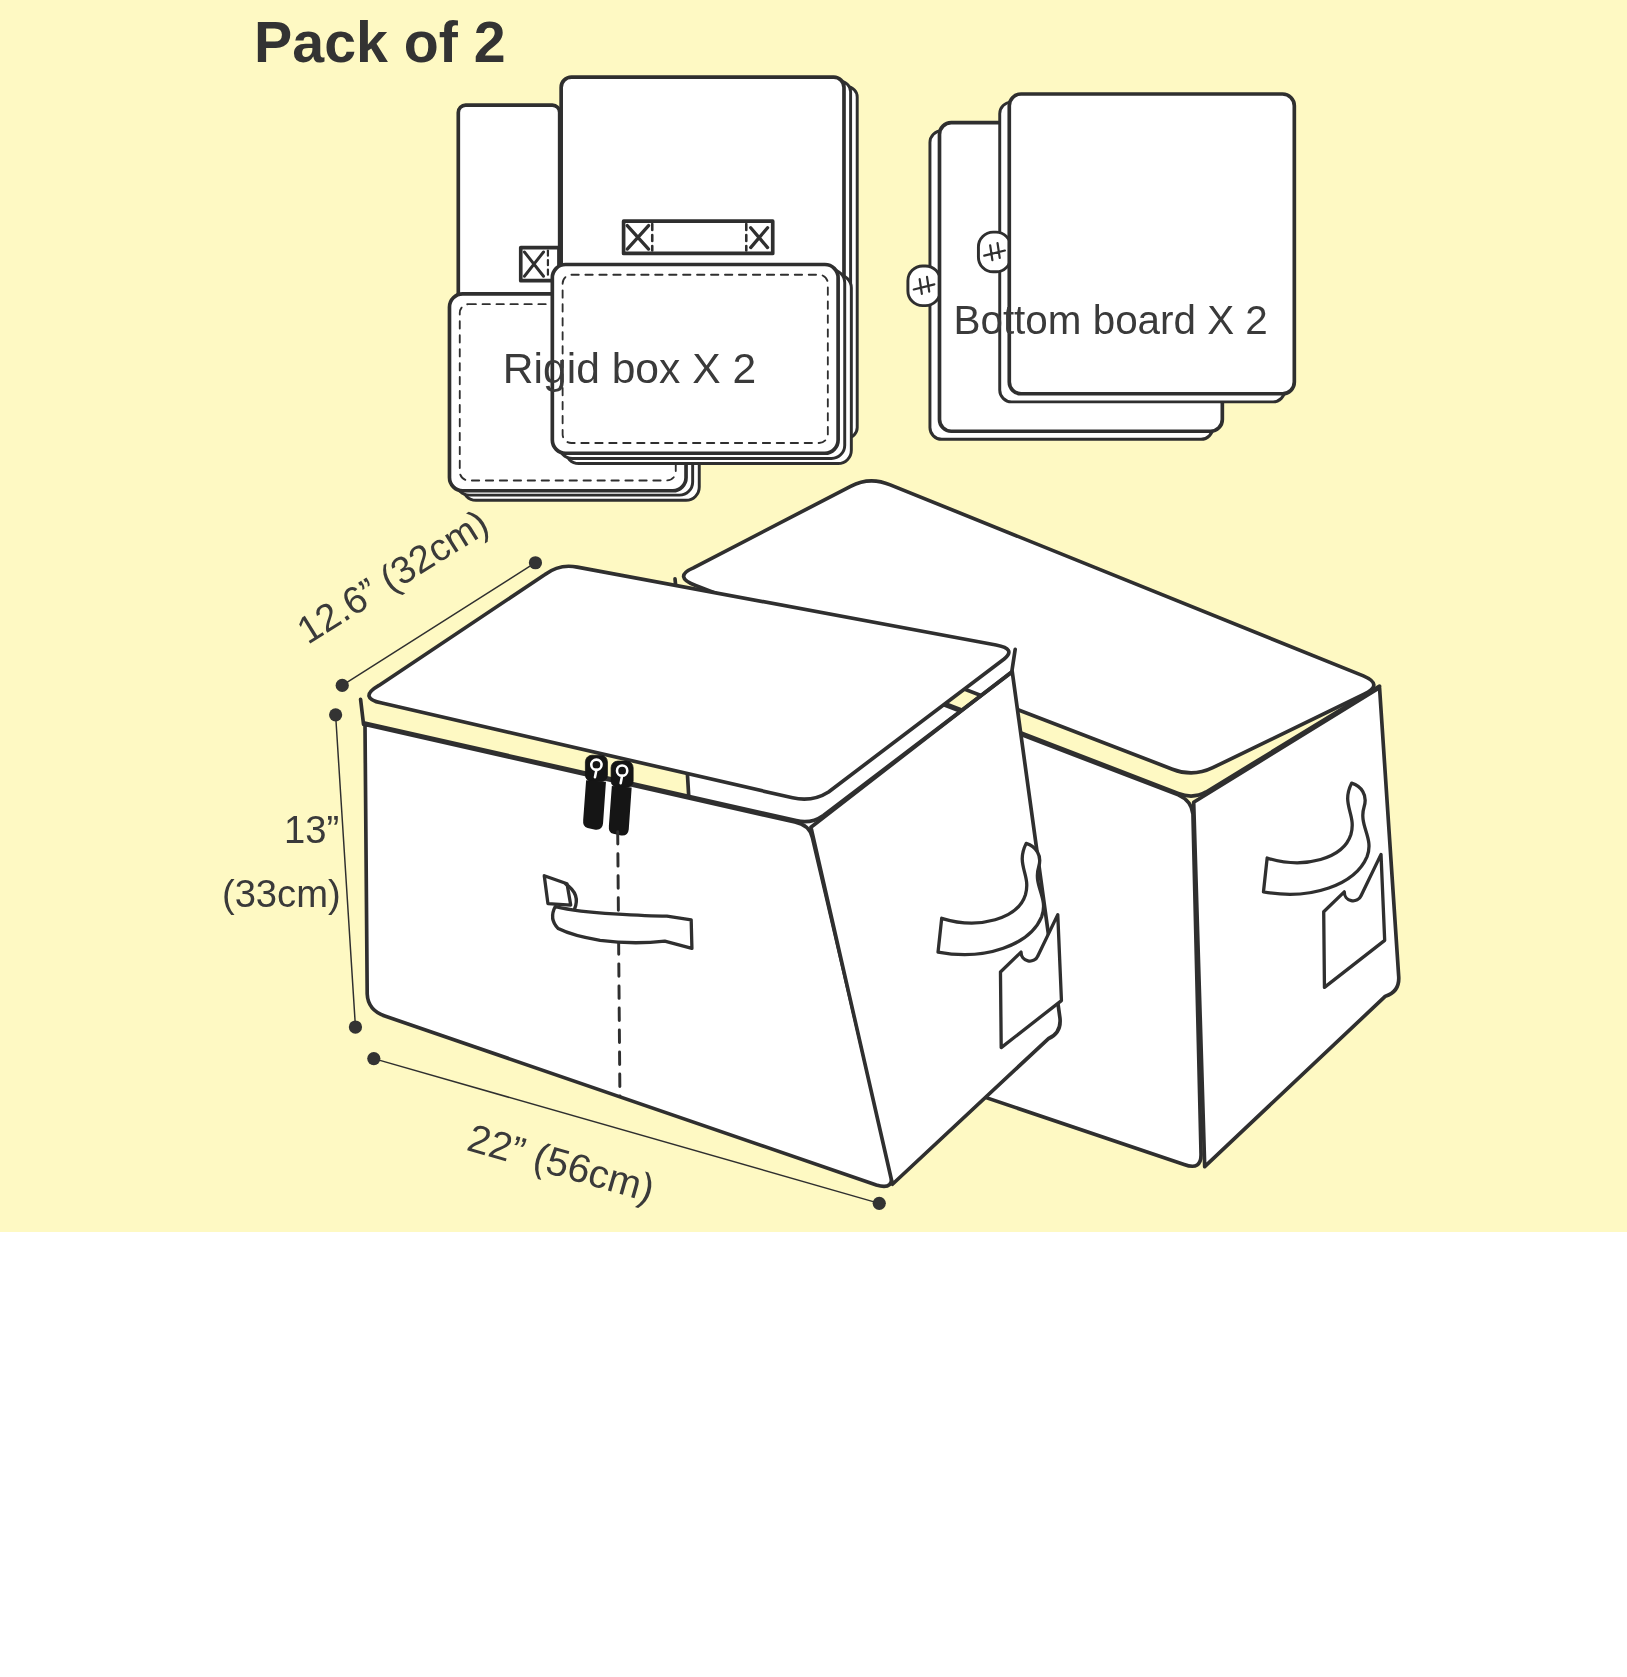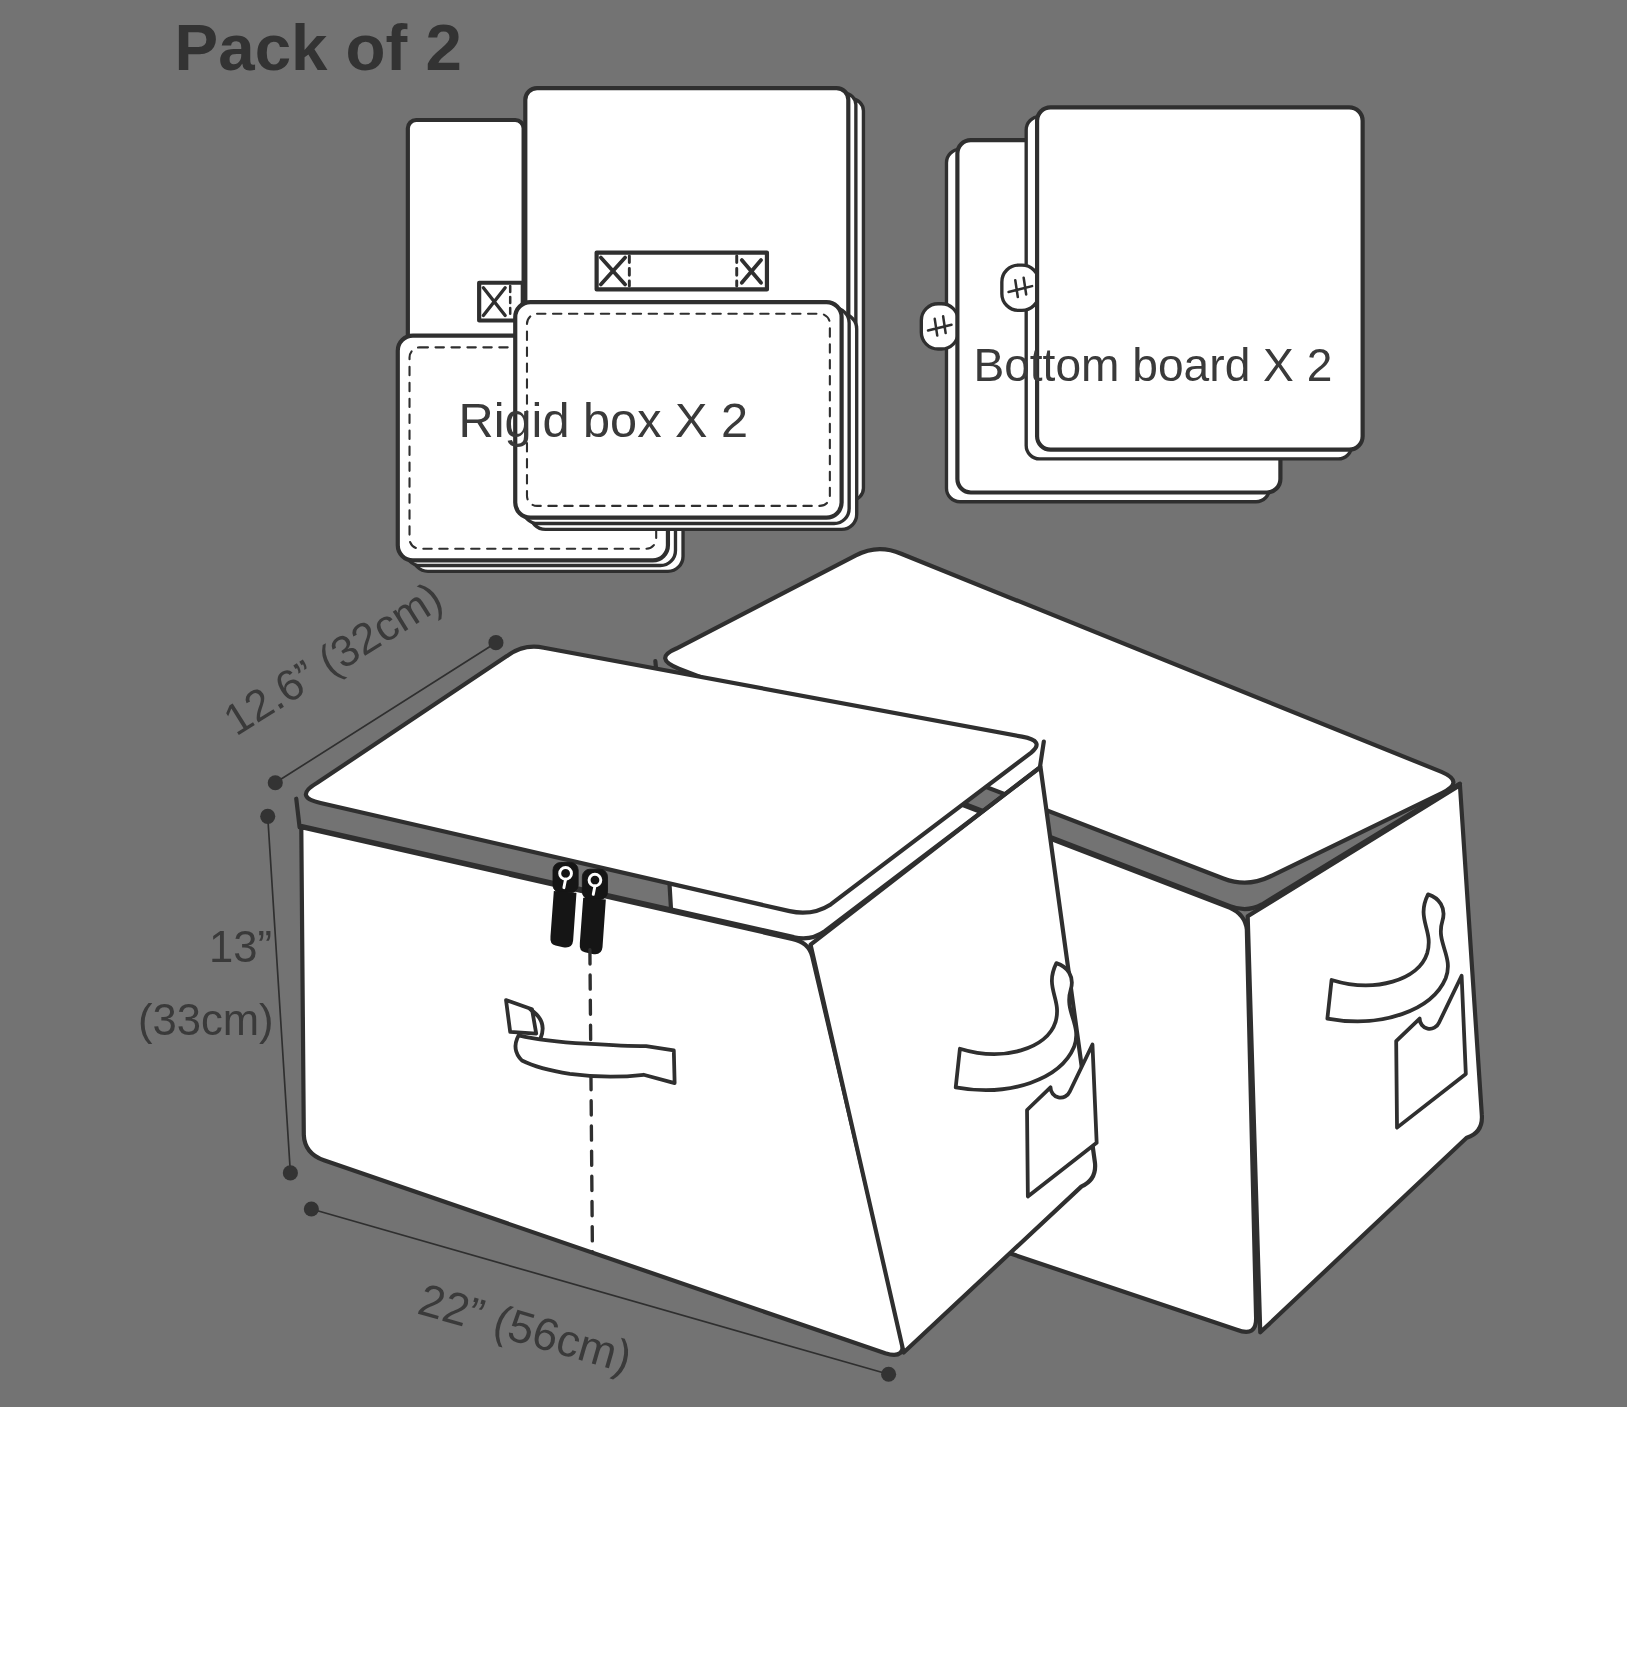--- a/index.html
+++ b/index.html
@@ -4,22 +4,22 @@
 <style>
   html, body {
     margin: 0;
     padding: 0;
     background: #ffffff;
     font-family: "Liberation Sans", "DejaVu Sans", sans-serif;
   }
   .stage {
     position: relative;
     width: 1627px;
-    height: 1407px;
-    background: #737373;
+    height: 1232px;
+    background: #fef9c3;
     overflow: hidden;
   }
   .stage svg { display: block; width: 100%; height: 100%; }
   text { font-family: "Liberation Sans", "DejaVu Sans", sans-serif; }
   .title-text { font-weight: bold; font-size: 78px; fill: #333333; }
   .callout-text { font-size: 55px; fill: #3a3a3a; }
   .dim-text { font-size: 52px; fill: #3a3a3a; }
   .ln { stroke: #2f2f2f; fill: none; stroke-linecap: round; stroke-linejoin: round; }
   .fillw { fill: #ffffff; }
   .thin { stroke-width: 2; }

